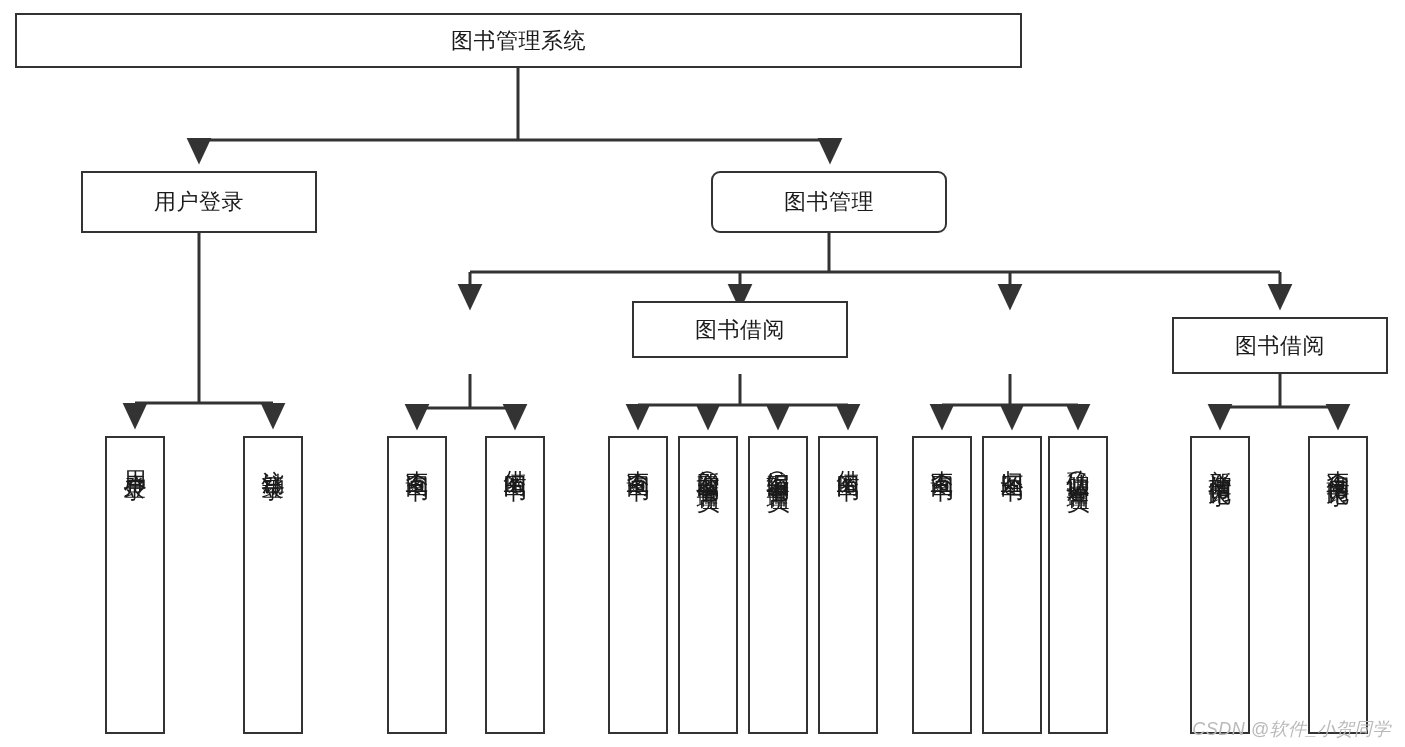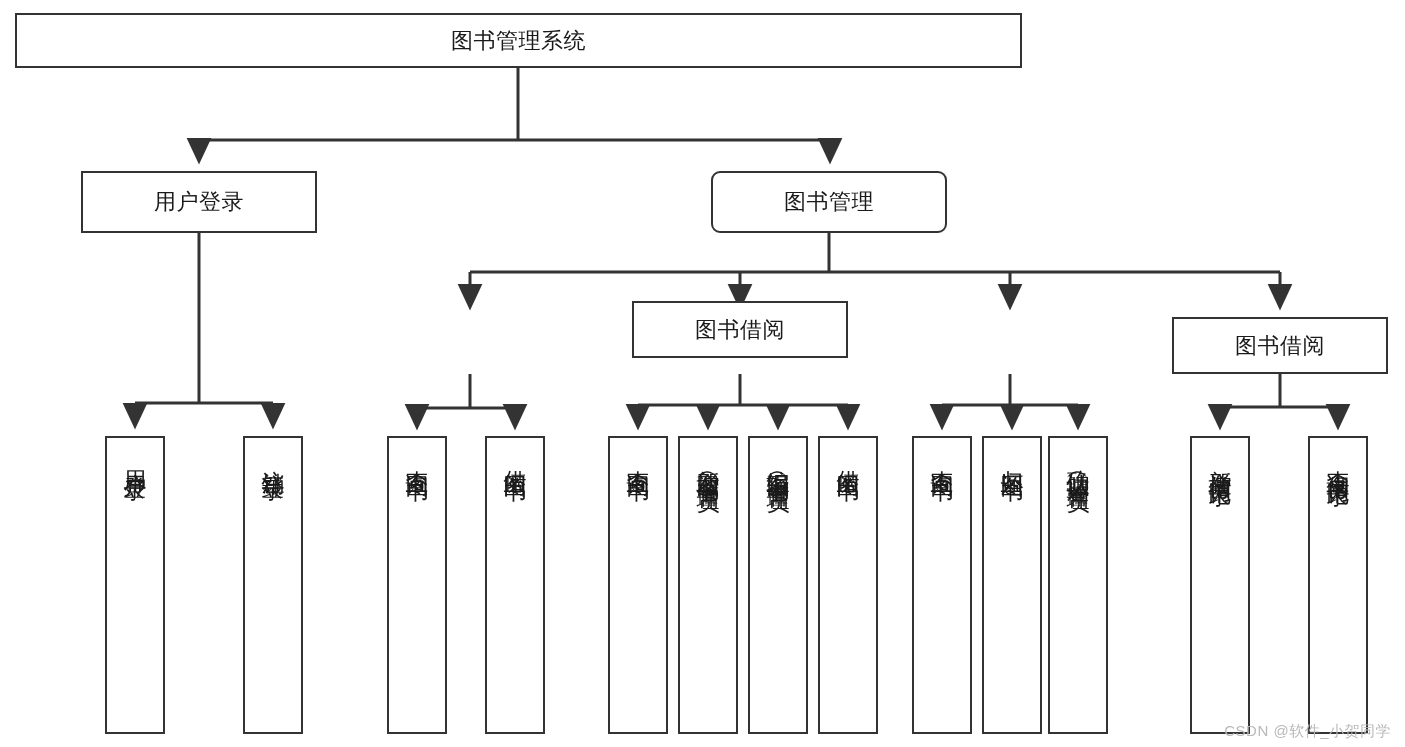--- a/index.html
+++ b/index.html
@@ -53,24 +53,25 @@
     writing-mode: vertical-rl;
     text-orientation: upright;
     font-size: 23px;
     letter-spacing: 3px;
     white-space: nowrap;
   }
   #watermark {
     position: absolute;
     right: 14px;
     bottom: 6px;
-    font-size: 15px;
+    font-size: 18px;
     color: #b9b9b9;
     white-space: nowrap;
     letter-spacing: 0.5px;
+    font-style: italic;
   }
 </style>
 </head>
 <body>
 
 <div id="canvas">
 
   <svg id="edges" viewBox="0 0 1405 747" xmlns="http://www.w3.org/2000/svg">
     <defs>
       <marker id="arrow" markerWidth="9" markerHeight="9" refX="7.5" refY="4.2" orient="auto" markerUnits="strokeWidth">

